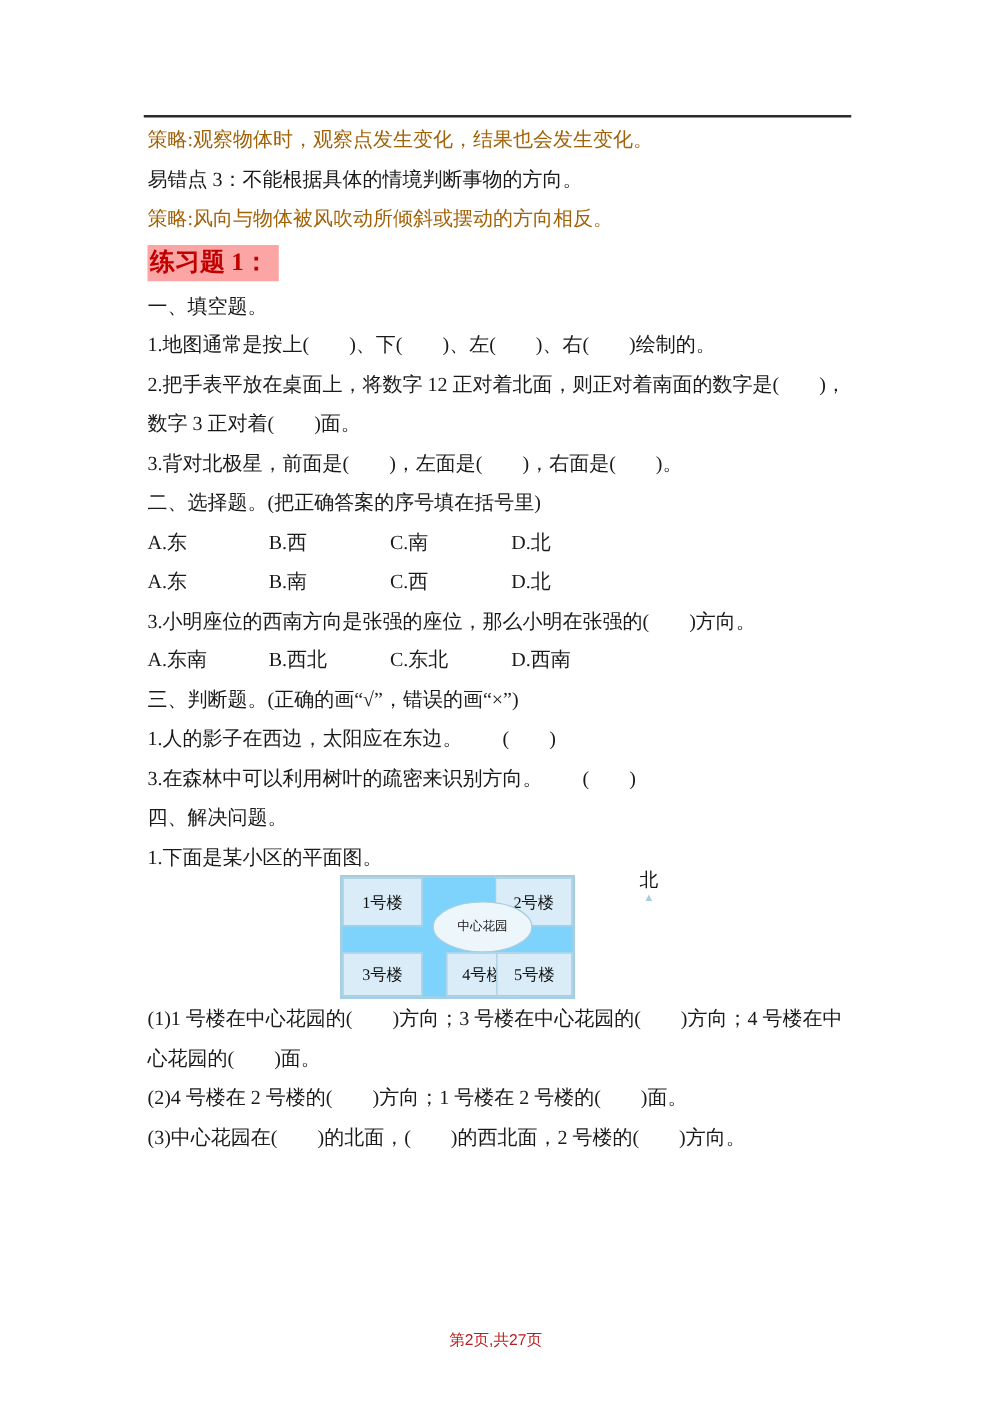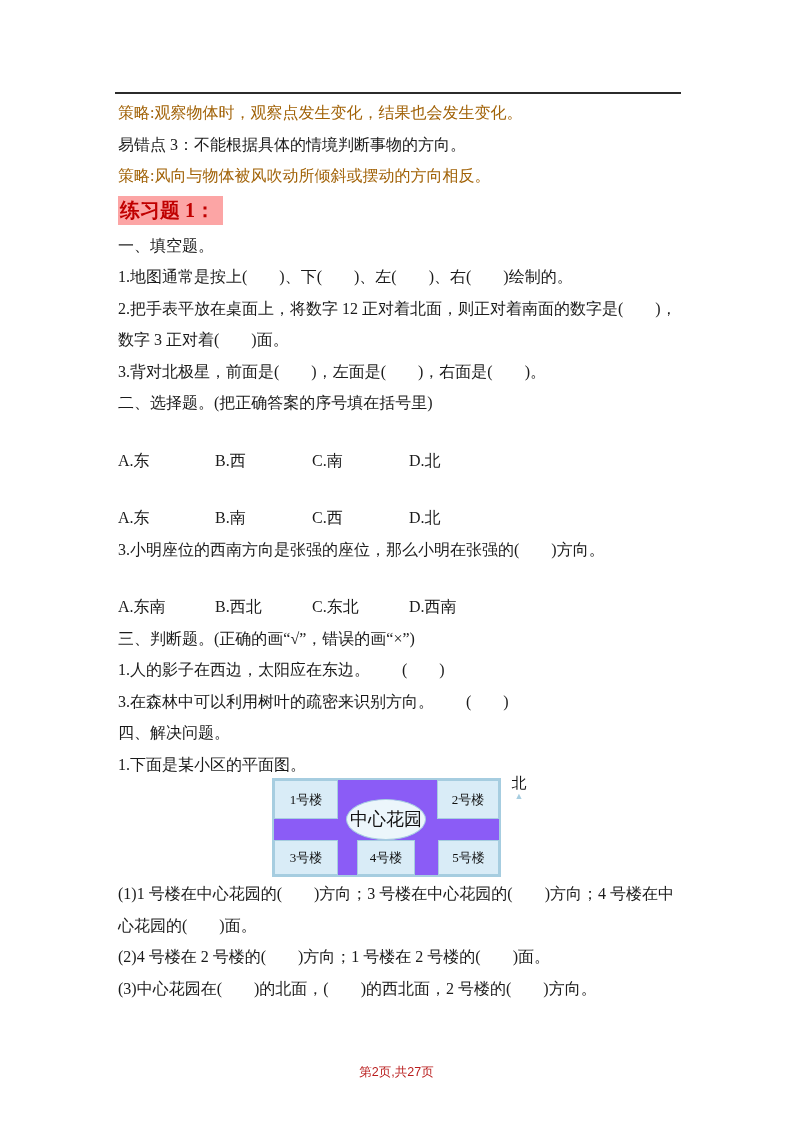--- a/index.html
+++ b/index.html
@@ -5,36 +5,36 @@
   html,body{margin:0;padding:0;background:#fff;}
   .page{position:relative;width:793px;height:1122px;background:#ffffff;overflow:hidden;
         font-family:"Liberation Serif",serif;color:#1a1a1a;}
   .rule{position:absolute;left:115px;top:92px;width:566px;height:2px;background:#2b2b2b;}
   .content{position:absolute;left:118px;top:97px;width:566px;font-size:16px;line-height:31.5px;}
   .line{white-space:nowrap;}
   .red{color:#a16207;}
   .heading-row{height:38px;display:flex;align-items:center;}
   .hl{background:#fca5a5;color:#c00000;font-weight:bold;font-size:20px;
       font-family:"Liberation Serif",serif;padding:2px 8px 3px 2px;line-height:24px;}
-  .opts span{display:inline-block;min-width:97px;margin-top:26px;}
+  .opts span{display:inline-block;min-width:97px;}
   .opts span:last-child{min-width:0;}
   
   .diagram-row{position:relative;height:100px;margin-top:-2px;}
-  .plan{position:absolute;left:154px;top:0;width:229px;height:99px;border:2px solid #a6cde0;
-        background:#8b5cf6;box-sizing:border-box;}
+  .plan{position:absolute;left:154px;top:0;width:188px;height:99px;border:2px solid #a6cde0;
+        background:#7dd3fc;box-sizing:border-box;}
   .bld{position:absolute;background:#d9ecf7;border:1px solid #a6cde0;box-sizing:border-box;
        display:flex;align-items:center;justify-content:center;font-size:13px;color:#111;}
   .b1{left:0;top:0;width:64px;height:39px;}
   .b2{right:0;top:0;width:62px;height:39px;}
   .b3{left:0;bottom:0;width:64px;height:35px;}
   .b4{left:83px;bottom:0;width:58px;height:35px;}
   .b5{right:0;bottom:0;width:61px;height:35px;}
   .garden{position:absolute;left:72px;top:19px;width:78px;height:39px;border:1px solid #a6cde0;
           border-radius:50%;background:#ecf6fb;display:flex;align-items:center;justify-content:center;
-          font-size:18px;color:#111;}
+          font-size:10px;color:#111;}
   .north{position:absolute;left:390px;top:-3px;width:22px;text-align:center;font-size:15px;
          line-height:17px;color:#111;}
   .north .arrow{display:block;color:#a6cde0;font-size:9px;line-height:9px;}
   .footer{position:absolute;left:0;top:1064px;width:793px;text-align:center;
           font-family:"Liberation Sans",sans-serif;font-size:12.5px;color:#b91c1c;}
 </style>
 </head>
 <body>
 
 <div class="page">

